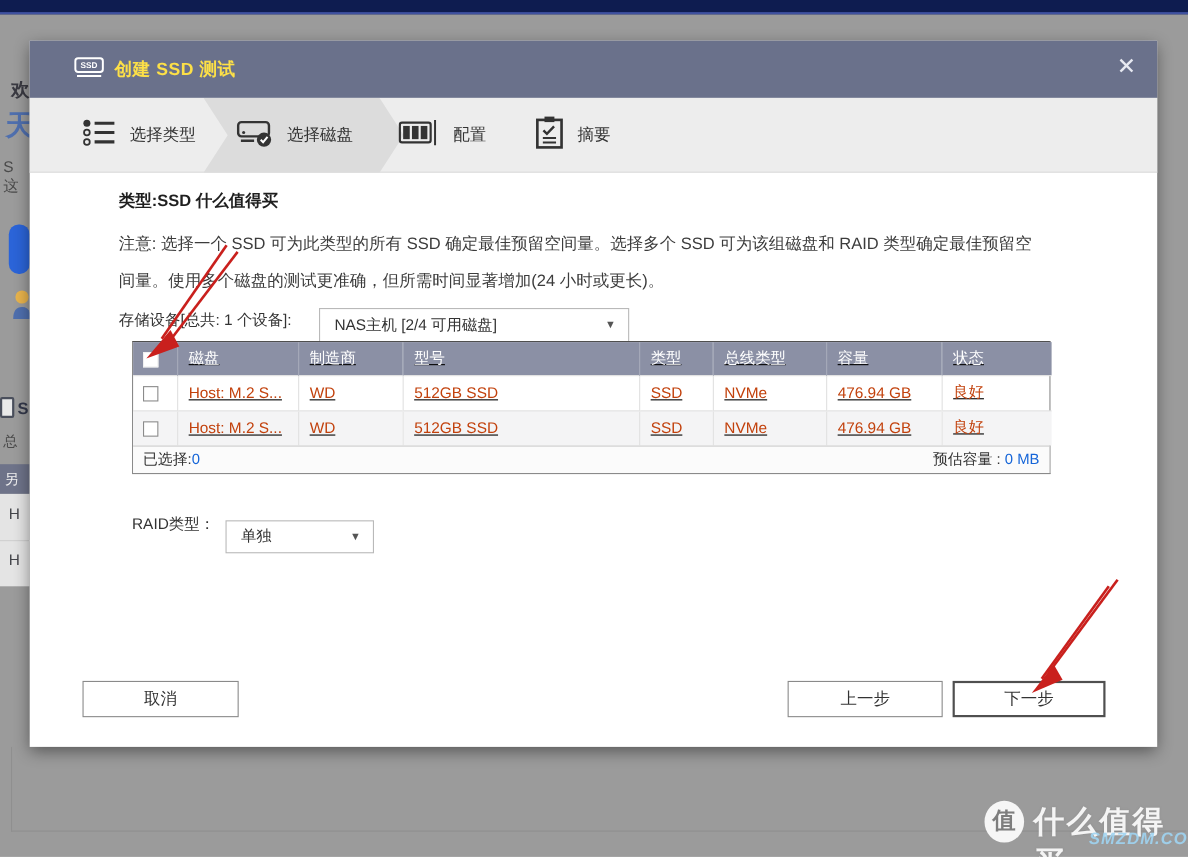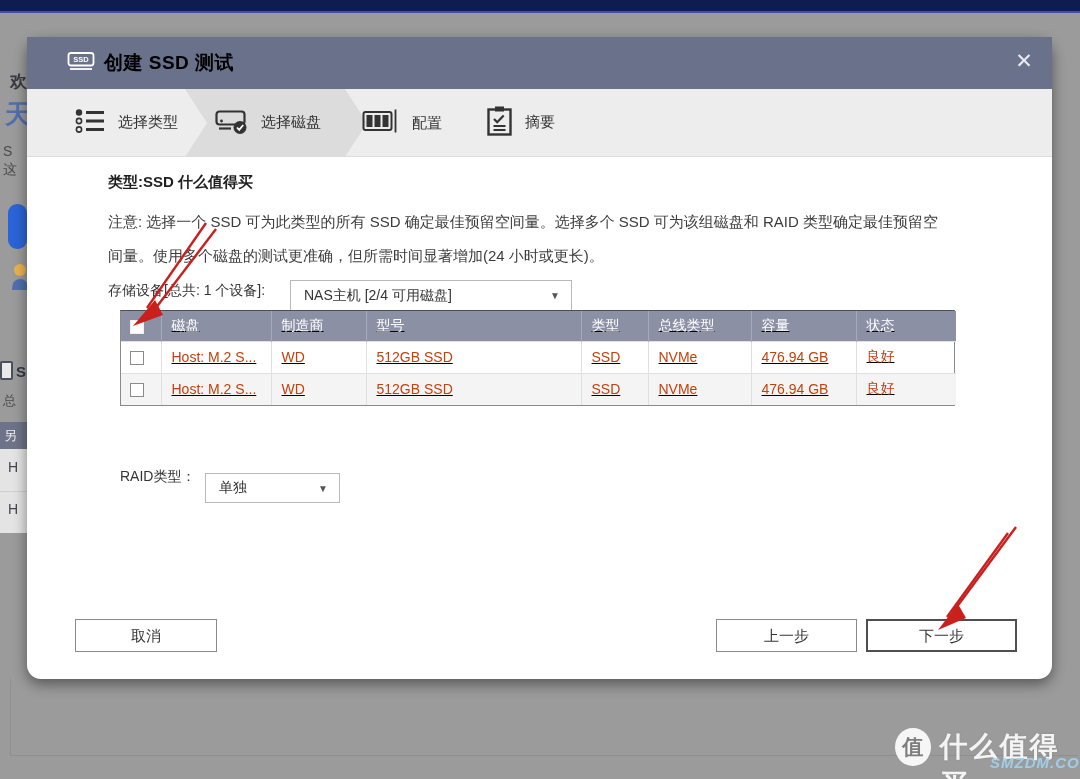--- a/index.html
+++ b/index.html
@@ -24,25 +24,25 @@
   .frag-darkrow { left:0; top:407px; width:27px; height:27px; background:#6e7389; color:#f0f0f0; font-size:13px; line-height:27px; padding-left:4px; }
   .frag-rows { left:0; top:434px; width:27px; height:84px; background:#e4e4e4; }
   .frag-rowline { position:absolute; left:0; top:42px; width:27px; height:1px; background:#cfcfcf; }
   .frag-h1 { left:8px; top:444px; font-size:14px; color:#44454a; }
   .frag-h2 { left:8px; top:486px; font-size:14px; color:#44454a; }
 
   .bg-line-v { position:absolute; left:10px; top:679px; width:1px; height:77px; background:#8f8f8f; z-index:1; }
   .bg-line-h { position:absolute; left:10px; top:755px; width:1068px; height:1px; background:#8f8f8f; z-index:1; }
 
   
-  .modal { position:absolute; left:27px; top:37px; width:1025px; height:642px; background:#ffffff; box-shadow:0 5px 14px rgba(0,0,0,.45); z-index:5;border-radius:14px; }
+  .modal { position:absolute; left:27px; top:37px; width:1025px; height:642px; background:#ffffff; box-shadow:0 5px 14px rgba(0,0,0,.45); z-index:5; }
 
   .modal-header { position:absolute; left:0; top:0; width:100%; height:52px; background:#6a718b; display:flex; align-items:center; }
   .modal-title-wrap { display:flex; align-items:center; gap:9px; margin-left:40px; }
-  .modal-title { color:#000000; font-size:19px; font-weight:bold; letter-spacing:.5px; }
+  .modal-title { color:#fde047; font-size:16px; font-weight:bold; letter-spacing:.5px; }
   .modal-close { position:absolute; right:14px; top:10px; width:28px; height:28px; color:#e8eaf2; font-size:21px; line-height:28px; text-align:center; cursor:pointer; }
 
   
   .wizard { position:absolute; left:0; top:52px; width:100%; height:68px; background:#ededed; border-bottom:1px solid #dcdcdc; }
   .chevron-active { position:absolute; left:158px; top:0; width:182px; height:68px; background:#dcdcdc;
     clip-path:polygon(0 0, calc(100% - 22px) 0, 100% 50%, calc(100% - 22px) 100%, 0 100%, 22px 50%); }
   .step { position:absolute; top:50%; transform:translateY(-50%); display:flex; align-items:center; gap:13px; }
   .step-label { font-size:15px; color:#333; }
   .step1 { left:48px; } .step2 { left:188px; } .step3 { left:335px; } .step4 { left:460px; }
 
@@ -69,21 +69,21 @@
   .cb { display:inline-block; width:14px; height:14px; background:#fff; border:1px solid #8b8b8b; vertical-align:middle; cursor:pointer; }
   th .cb { border-color:#fff; border:1px solid #f0f0f0; }
   .cb-col { padding-left:9px !important; }
   .table-foot { display:flex; justify-content:space-between; align-items:center; height:25px; background:#fbfbfb; border-top:1px solid #c9c9c9; font-size:13.5px; color:#333; padding:0 9px; }
   .blue { color:#1565d8; }
 
   
   .btn { position:absolute; top:582px; height:33px; background:#fff; border:1px solid #8a8a8a; font-size:15px; color:#333; text-align:center; line-height:31px; cursor:pointer; font-family:inherit; }
   .btn-cancel { left:48px; width:142px; }
   .btn-prev { left:689px; width:141px; }
-  .btn-next { left:839px; width:151px; border:2px solid #4f4f4f; line-height:29px; }
+  .btn-next { left:839px; width:139px; border:2px solid #4f4f4f; line-height:29px; }
 
   
   .anno { position:absolute; left:0; top:0; width:1080px; height:779px; z-index:20; pointer-events:none; }
 
   
   .watermark { position:absolute; left:895px; top:728px; z-index:3; display:flex; align-items:flex-start; }
   .wm-badge { width:38px; height:38px; border-radius:50%; background:rgba(250,250,250,.96); color:#7e7e7e; font-size:21px; font-weight:bold; text-align:center; line-height:38px; margin-right:9px; }
   .wm-brand { font-size:28px; font-weight:bold; color:#f4f4f4; letter-spacing:2px; line-height:38px; text-shadow:0 0 2px rgba(120,120,120,.4); }
   .wm-domain { position:absolute; left:95px; top:26px; font-size:15px; font-weight:bold; font-style:italic; color:#9fd4f2; opacity:.9; letter-spacing:1px; }
 </style>
@@ -236,20 +236,28 @@
           <td>Host: M.2 S...</td>
           <td>WD</td>
           <td>512GB SSD</td>
           <td>SSD</td>
           <td>NVMe</td>
           <td>476.94 GB</td>
           <td>良好</td>
         </tr>
       </tbody>
     </table>
+    <div class="table-foot">
+      <span>
+        <span>已选择:</span><span class="blue">0</span>
+      </span>
+      <span>
+        <span>预估容量 :</span> <span class="blue">0 MB</span>
+      </span>
+    </div>
   </div>
 
   <div class="raid-label">RAID类型：</div>
   <div class="select-box raid-select">
     <span class="val">单独</span>
     <span class="caret">▼</span>
   </div>
 
   <button class="btn btn-prev">上一步</button>
   <button class="btn btn-cancel">取消</button>

